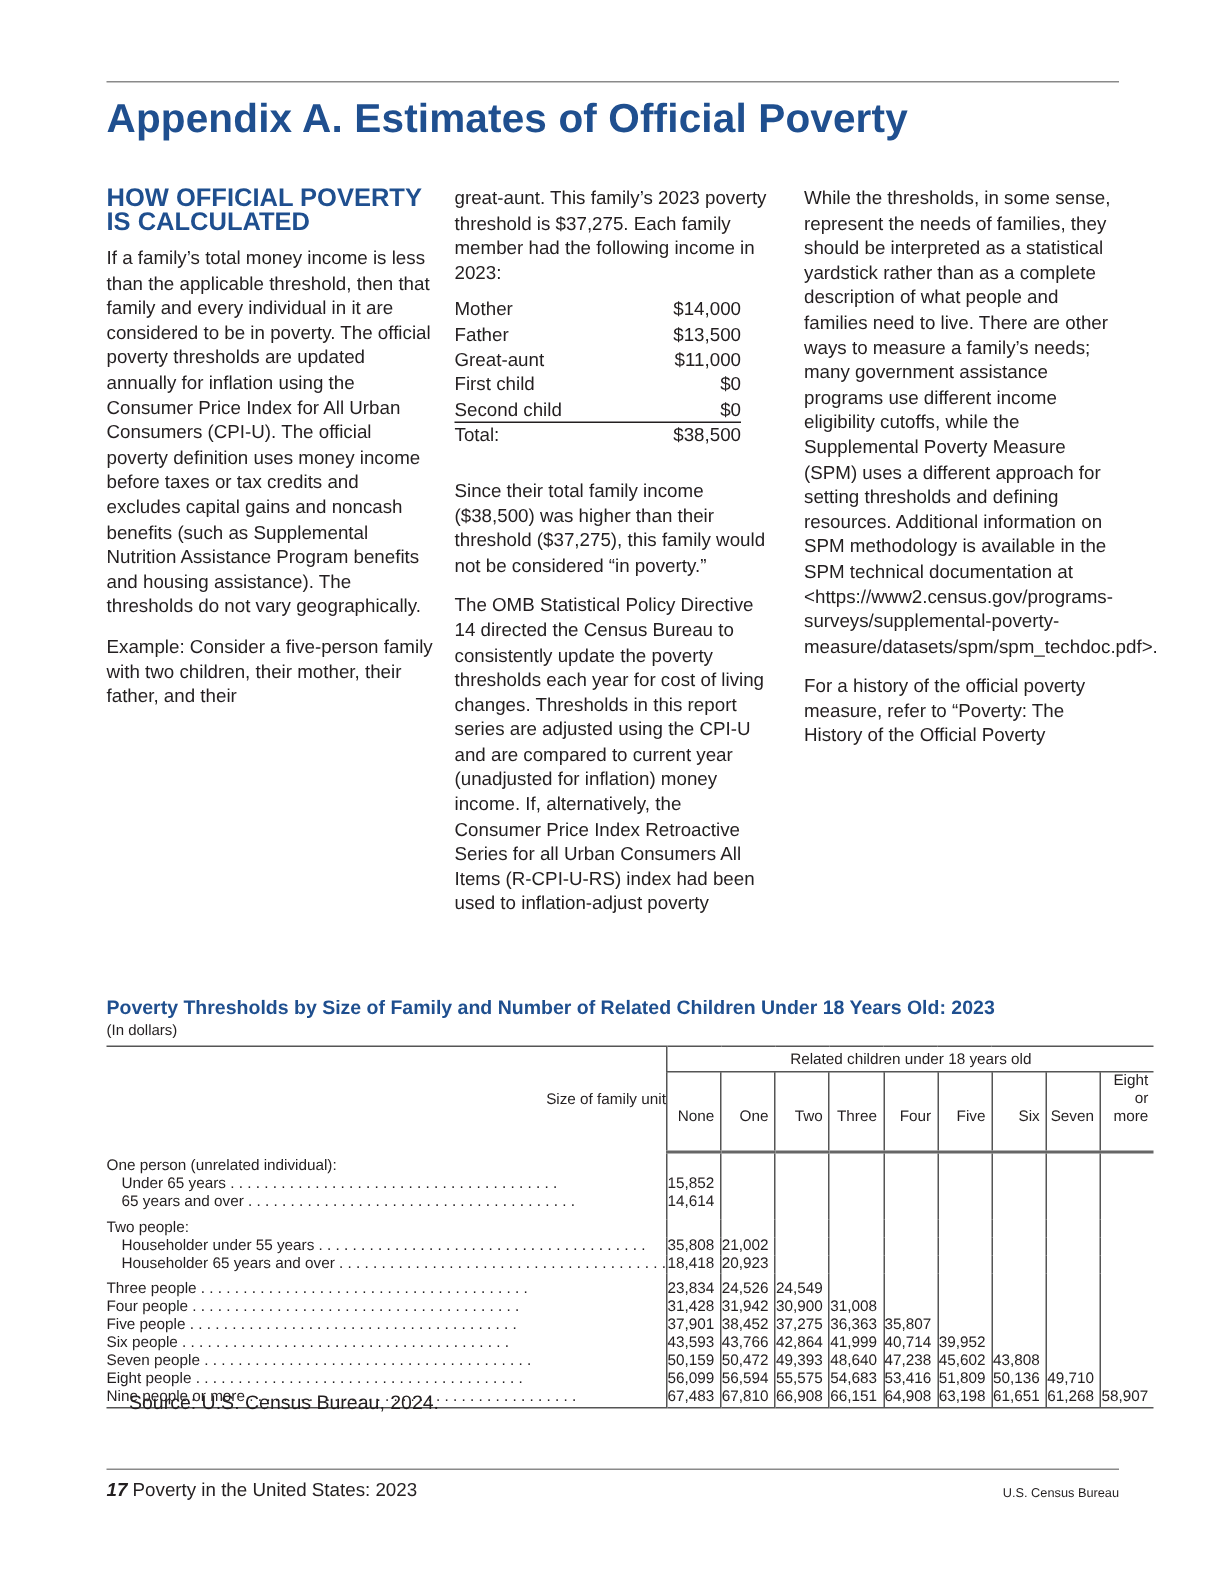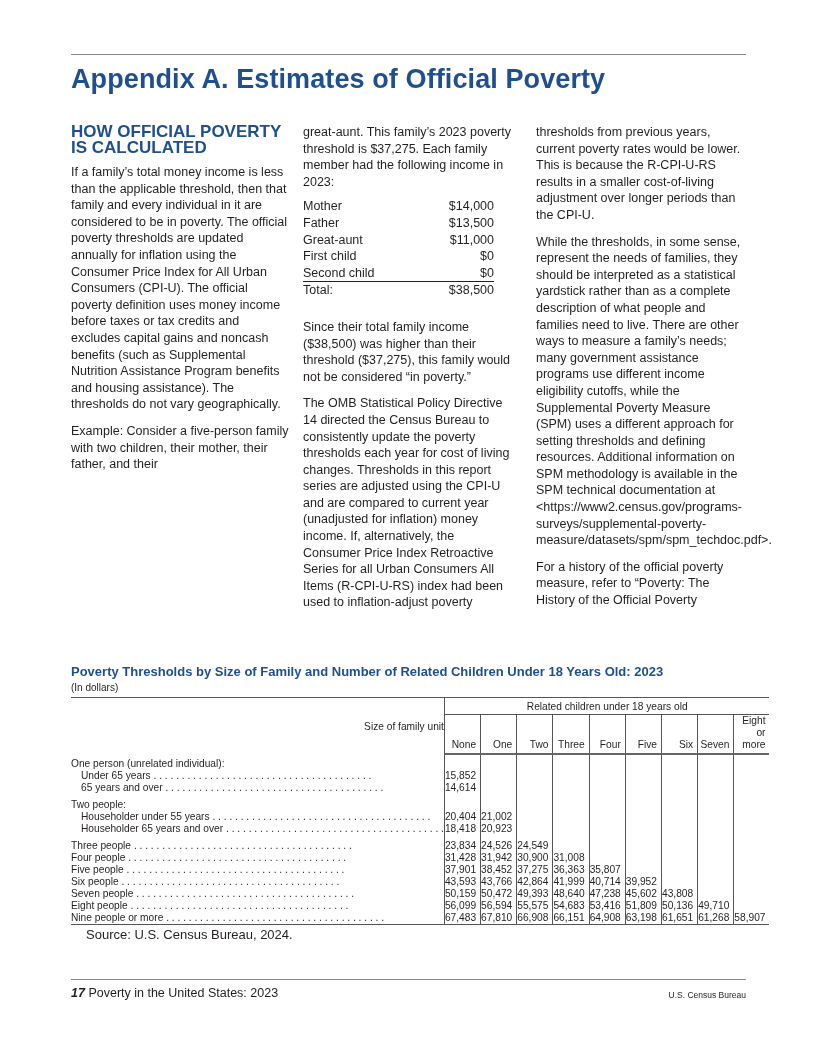--- a/index.html
+++ b/index.html
@@ -22,21 +22,21 @@
   .income-table tr.last td { border-bottom: 1px solid #231f20; }
 
   .tbl-title { position: absolute; left: 71px; top: 664px; font-size: 13px; font-weight: bold; color: #1f4f8f; white-space: nowrap; }
   .tbl-unit { position: absolute; left: 71px; top: 682px; font-size: 10px; color: #231f20; }
 
   .pov-table { position: absolute; left: 71px; top: 697px; width: 675px; border-collapse: collapse; font-size: 10.2px; color: #231f20; }
   .pov-table th, .pov-table td { padding: 0; font-weight: normal; }
   .pov-table thead tr.r1 th { border-top: 1px solid #555; height: 17px; }
   .pov-table thead th.spanner { border-left: 1px solid #555; border-bottom: 1px solid #555; text-align: center; }
   .pov-table thead th.rowhead { text-align: right; vertical-align: middle; width: 202px; }
-  .pov-table thead tr.r2 th { text-align: right; vertical-align: bottom; padding-right: 4px; padding-bottom: 2px; border-left: 1px solid #555; height: 30px; line-height: 12px; border-bottom: 2px solid #666; }
+  .pov-table thead tr.r2 th { text-align: right; vertical-align: bottom; padding-right: 4px; padding-bottom: 16px; border-left: 1px solid #555; height: 30px; line-height: 12px; border-bottom: 2px solid #666; }
   .pov-table tbody td { line-height: 12px; }
   .pov-table tbody td.num { text-align: right; padding-right: 4px; border-left: 1px solid #555; }
   .pov-table tbody td.lab { white-space: nowrap; overflow: hidden; }
   .pov-table tbody td.lab.ind { padding-left: 10px; }
   .pov-table tbody tr.gap td { height: 5px; line-height: 5px; }
   .pov-table tbody tr.first td { padding-top: 4px; }
   .pov-table tbody tr.lastrow td { border-bottom: 1px solid #555; }
   .dots { color: #231f20; }
 
   .source { position: absolute; left: 86px; top: 885px; font-size: 13px; color: #231f20; margin-top: 42px; }
@@ -86,21 +86,20 @@
         <td>Total:</td>
         <td class="amt">$38,500</td>
       </tr>
     </tbody>
   </table>
   <p>Since their total family income ($38,500) was higher than their threshold ($37,275), this family would not be considered “in poverty.”</p>
   <p>The OMB Statistical Policy Directive 14 directed the Census Bureau to consistently update the poverty thresholds each year for cost of living changes. Thresholds in this report series are adjusted using the CPI-U and are compared to current year (unadjusted for inflation) money income. If, alternatively, the Consumer Price Index Retroactive Series for all Urban Consumers All Items (R-CPI-U-RS) index had been used to inflation-adjust poverty</p>
 </div>
 
 <div class="col col3">
-  <p>thresholds from previous years, current poverty rates would be lower. This is because the R-CPI-U-RS results in a smaller cost-of-living adjustment over longer periods than the CPI-U.</p>
   <p>While the thresholds, in some sense, represent the needs of families, they should be interpreted as a statistical yardstick rather than as a complete description of what people and families need to live. There are other ways to measure a family’s needs; many government assistance programs use different income eligibility cutoffs, while the Supplemental Poverty Measure (SPM) uses a different approach for setting thresholds and defining resources. Additional information on SPM methodology is available in the SPM technical documentation at &lt;https://www2.census.gov/programs-surveys/supplemental-poverty-measure/datasets/spm/spm_techdoc.pdf&gt;.</p>
   <p>For a history of the official poverty measure, refer to “Poverty: The History of the Official Poverty</p>
 </div>
 
 <div class="tbl-title">Poverty Thresholds by Size of Family and Number of Related Children Under 18 Years Old: 2023</div>
 <div class="tbl-unit">(In dollars)</div>
 
 <table class="pov-table">
   <colgroup>
     <col style="width:202px">
@@ -187,21 +186,21 @@
         <td class="num"></td>
         <td class="num"></td>
         <td class="num"></td>
         <td class="num"></td>
         <td class="num"></td>
         <td class="num"></td>
         <td class="num"></td>
       </tr>
       <tr>
         <td class="lab ind"><span>Householder under 55 years</span><span class="dots"> . . . . . . . . . . . . . . . . . . . . . . . . . . . . . . . . . . . . . . .</span></td>
-        <td class="num">20,404</td>
+        <td class="num">35,808</td>
         <td class="num">21,002</td>
         <td class="num"></td>
         <td class="num"></td>
         <td class="num"></td>
         <td class="num"></td>
         <td class="num"></td>
         <td class="num"></td>
         <td class="num"></td>
       </tr>
       <tr>

